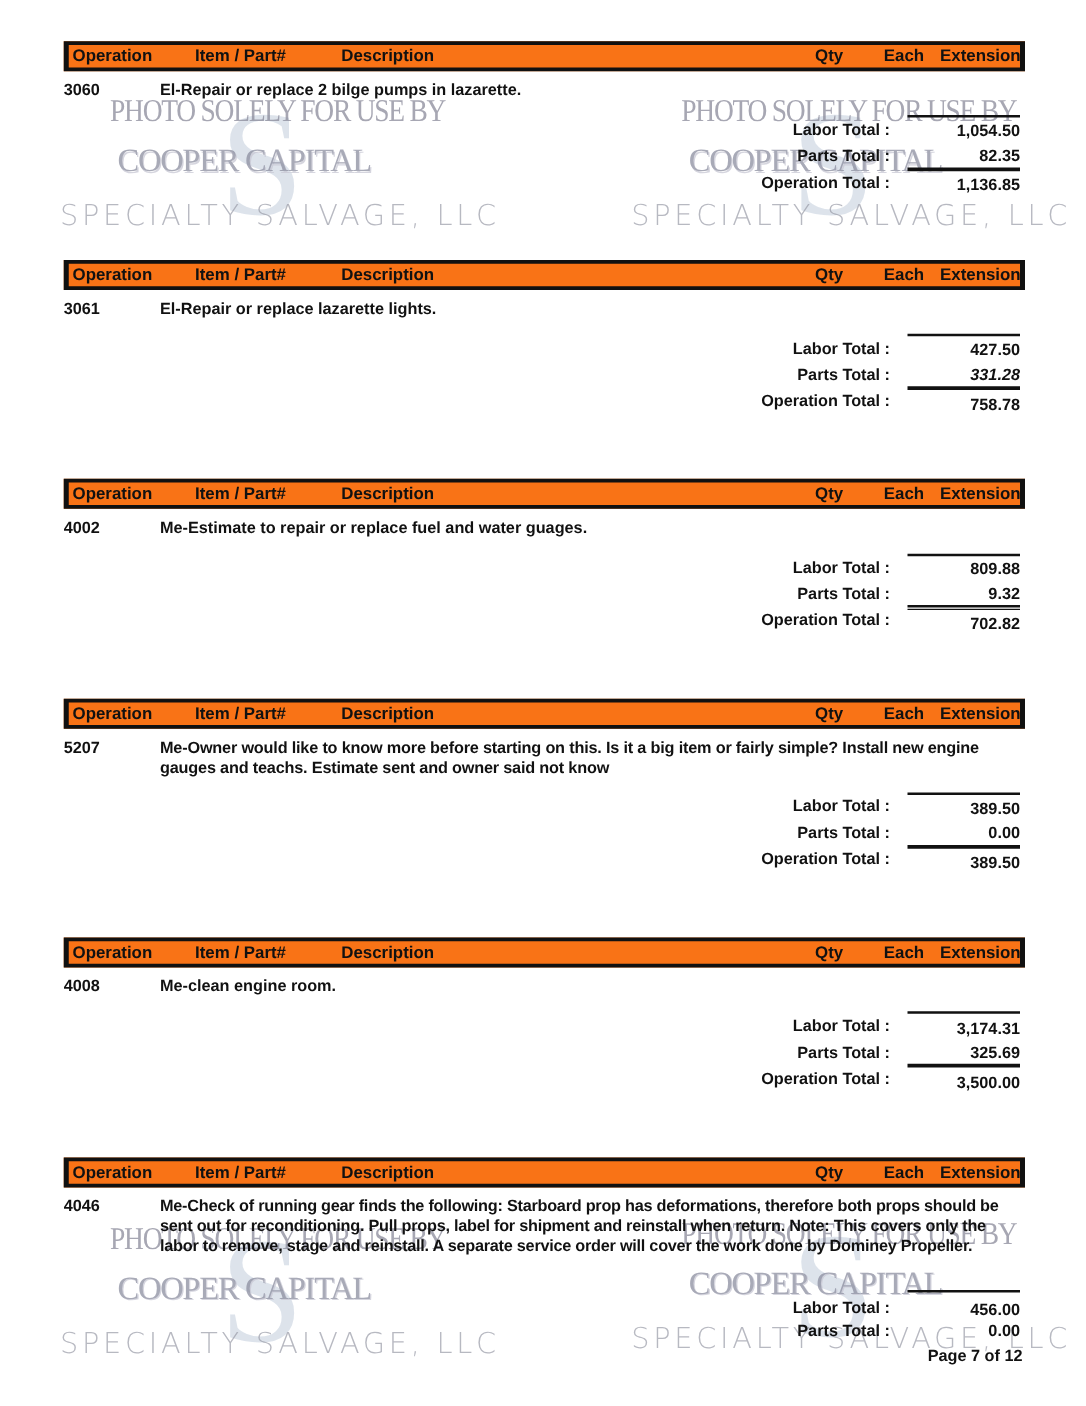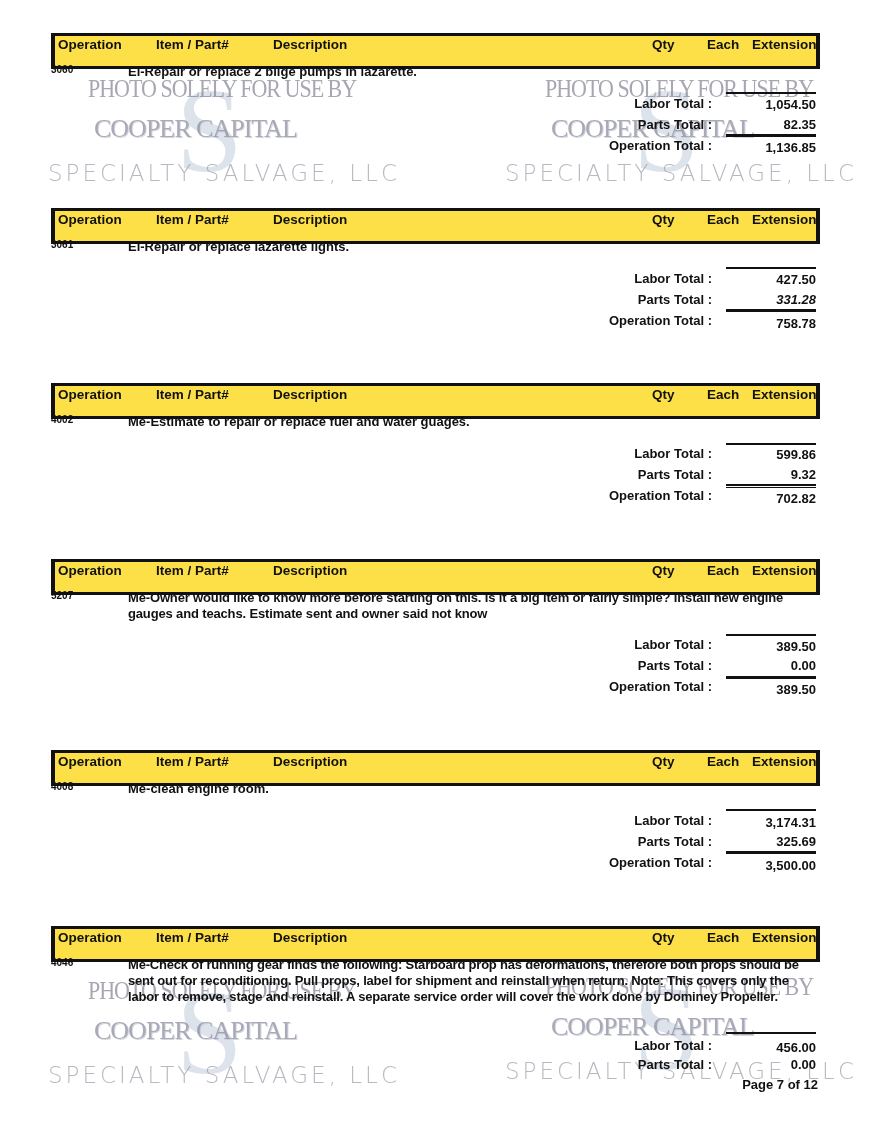--- a/index.html
+++ b/index.html
@@ -1,33 +1,33 @@
 <!DOCTYPE html>
 <html><head>
 <meta charset="utf-8">
 <style>
   * { box-sizing: border-box; margin: 0; padding: 0; }
   html, body { width: 869px; height: 1125px; background: #ffffff; overflow: hidden; }
   body { position: relative; font-family: "Liberation Sans", sans-serif; color: #111; }
 
   .section { position: absolute; left: 51px; width: 769px; }
   .hdr {
-    position: absolute; left: 0; top: 0; width: 769px; height: 36px;
-    background: #fde047; border: 3px solid #111; border-left-width: 4px; border-right-width: 4px;
+    position: absolute; left: 0; top: 0; width: 769px; height: 24px;
+    background: #f97316; border: 3px solid #111; border-left-width: 4px; border-right-width: 4px;
     font-weight: bold; font-size: 13.5px; line-height: 18px; color: #111;
   }
   .hdr span { position: absolute; top: 0; }
   .h-op { left: 3px; }
   .h-item { left: 77px; padding-left: 24px; }
   .h-desc { left: 218px; }
   .h-qty { left: 597px; }
   .h-each { left: 652px; }
   .h-ext { left: 697px; }
 
-  .opnum { position: absolute; left: 0; top: 31px; font-weight: bold; font-size: 10px; }
+  .opnum { position: absolute; left: 0; top: 31px; font-weight: bold; font-size: 13px; }
   .desc { position: absolute; left: 77px; top: 31px; width: 690px; font-weight: bold; font-size: 13px; line-height: 16px; }
 
   .tot-label { position: absolute; font-weight: bold; font-size: 13px; text-align: right; width: 200px; }
   .tot-val { position: absolute; font-weight: bold; font-size: 13px; text-align: right; width: 120px; left: 645px; }
   .rule { position: absolute; left: 675px; width: 90px; background: #111; }
   .rule.top { height: 2px; }
   .rule.mid { height: 3px; }
   .rule.dbl { height: 4px; border-top: 2px solid #111; border-bottom: 1px solid #111; background: #fff; }
 
   .wm { position: absolute; pointer-events: none; }
@@ -114,21 +114,21 @@
     <span class="h-item">Item / Part#</span>
     <span class="h-desc">Description</span>
     <span class="h-qty">Qty</span>
     <span class="h-each">Each</span>
     <span class="h-ext">Extension</span>
   </div>
   <div class="opnum">4002</div>
   <div class="desc">Me-Estimate to repair or replace fuel and  water guages.</div>
   <div class="rule top" style="top:60px;"></div>
   <div class="tot-label" style="left:461px; top:63px;">Labor Total :</div>
-  <div class="tot-val" style="top:64px;">599.86</div>
+  <div class="tot-val" style="top:64px;">809.88</div>
   <div class="tot-label" style="left:461px; top:84px;">Parts Total :</div>
   <div class="tot-val" style="top:84px;">9.32</div>
   <div class="rule dbl" style="top:101px;"></div>
   <div class="tot-label" style="left:461px; top:105px;">Operation Total :</div>
   <div class="tot-val" style="top:108px;">702.82</div>
 </div>
 
 <div class="section" style="top:559px; z-index:1;">
   <div class="hdr">
     <span class="h-op">Operation</span>

